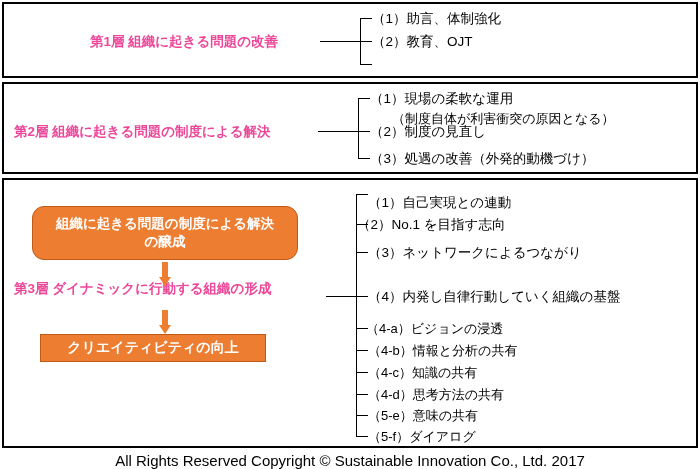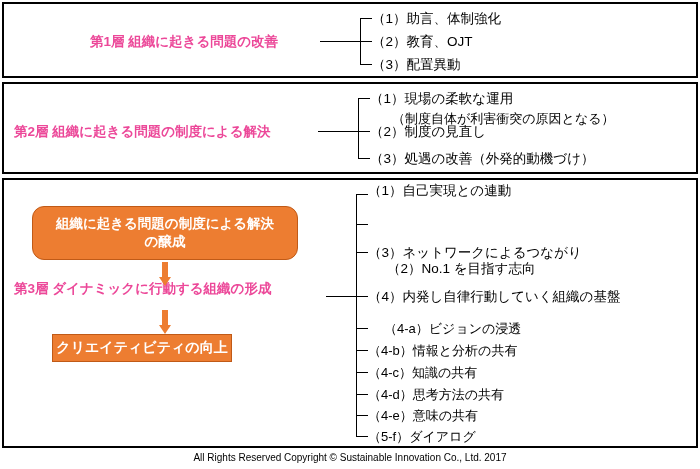--- a/index.html
+++ b/index.html
@@ -112,41 +112,40 @@
     border-right: 6px solid transparent;
     border-top: 9px solid #ED7D31;
   }
 
   #footer {
     position: absolute;
     left: 0;
     top: 452px;
     width: 700px;
     text-align: center;
-    font-size: 10px;
+    font-size: 15px;
     color: #000000;
   }
 </style>
 </head>
 <body>
 
 <div id="page">
 
   <div class="panel" id="panel1">
     <div class="layer-label" style="left:86px; top:29px;">第1層 組織に起きる問題の改善</div>
 
     <div class="hline" style="left:316px; top:37px; width:40px;"></div>
     <div class="vline" style="left:356px; top:14px; height:46px;"></div>
     <div class="hline" style="left:356px; top:14px; width:12px;"></div>
     <div class="hline" style="left:356px; top:37px; width:12px;"></div>
     <div class="hline" style="left:356px; top:60px; width:12px;"></div>
 
     <div class="item" style="left:368px; top:6px;">（1）助言、体制強化</div>
     <div class="item" style="left:368px; top:29px;">（2）教育、OJT</div>
-    <div class="item" style="left:368px; top:52px;">（3）配置異動</div>
   </div>
 
   <div class="panel" id="panel2">
     <div class="layer-label" style="left:10px; top:39px;">第2層 組織に起きる問題の制度による解決</div>
 
     <div class="hline" style="left:314px; top:47px; width:40px;"></div>
     <div class="vline" style="left:354px; top:14px; height:60px;"></div>
     <div class="hline" style="left:354px; top:14px; width:12px;"></div>
     <div class="hline" style="left:354px; top:47px; width:12px;"></div>
     <div class="hline" style="left:354px; top:74px; width:12px;"></div>
@@ -171,44 +170,44 @@
     <div class="arrow-down" style="left:155px; top:82px; height:24px;">
       <div class="shaft" style="height:15px;"></div>
       <div class="head" style="top:15px;"></div>
     </div>
 
     <div class="arrow-down" style="left:155px; top:130px; height:24px;">
       <div class="shaft" style="height:15px;"></div>
       <div class="head" style="top:15px;"></div>
     </div>
 
-    <div class="orange-rect" style="left:48px; top:154px; width:180px; height:28px;">クリエイティビティの向上</div>
+    <div class="orange-rect" style="left:36px; top:154px; width:226px; height:28px;">クリエイティビティの向上</div>
 
     <div class="hline" style="left:322px; top:116px; width:30px;"></div>
     <div class="vline" style="left:352px; top:14px; height:242px;"></div>
 
     <div class="hline" style="left:352px; top:14px; width:12px;"></div>
     <div class="hline" style="left:352px; top:44px; width:12px;"></div>
     <div class="hline" style="left:352px; top:72px; width:12px;"></div>
     <div class="hline" style="left:352px; top:116px; width:12px;"></div>
     <div class="hline" style="left:352px; top:148px; width:12px;"></div>
     <div class="hline" style="left:352px; top:170px; width:12px;"></div>
     <div class="hline" style="left:352px; top:192px; width:12px;"></div>
     <div class="hline" style="left:352px; top:214px; width:12px;"></div>
     <div class="hline" style="left:352px; top:235px; width:12px;"></div>
     <div class="hline" style="left:352px; top:256px; width:12px;"></div>
 
-    <div class="item" style="left:364px; top:2px;">（1）自己実現との連動</div>
-    <div class="item" style="left:383px; top:36px;margin-top:44px;">（2）No.1 を目指す志向</div>
+    <div class="item" style="left:364px; top:14px;">（1）自己実現との連動</div>
+    <div class="item" style="left:353px; top:36px;">（2）No.1 を目指す志向</div>
     <div class="item" style="left:364px; top:64px;">（3）ネットワークによるつながり</div>
     <div class="item" style="left:364px; top:108px;">（4）内発し自律行動していく組織の基盤</div>
 
-    <div class="item sub" style="left:380px; top:140px;">（4-a）ビジョンの浸透</div>
+    <div class="item sub" style="left:362px; top:140px;">（4-a）ビジョンの浸透</div>
     <div class="item sub" style="left:364px; top:162px;">（4-b）情報と分析の共有</div>
     <div class="item sub" style="left:364px; top:184px;">（4-c）知識の共有</div>
     <div class="item sub" style="left:364px; top:206px;">（4-d）思考方法の共有</div>
-    <div class="item sub" style="left:364px; top:227px;">（4-e）意味の共有</div>
+    <div class="item sub" style="left:364px; top:227px;">（5-e）意味の共有</div>
     <div class="item sub" style="left:364px; top:248px;">（5-f）ダイアログ</div>
   </div>
 
   <div id="footer">All Rights Reserved Copyright © Sustainable Innovation Co., Ltd. 2017</div>
 
 </div>
 
 </body></html>

